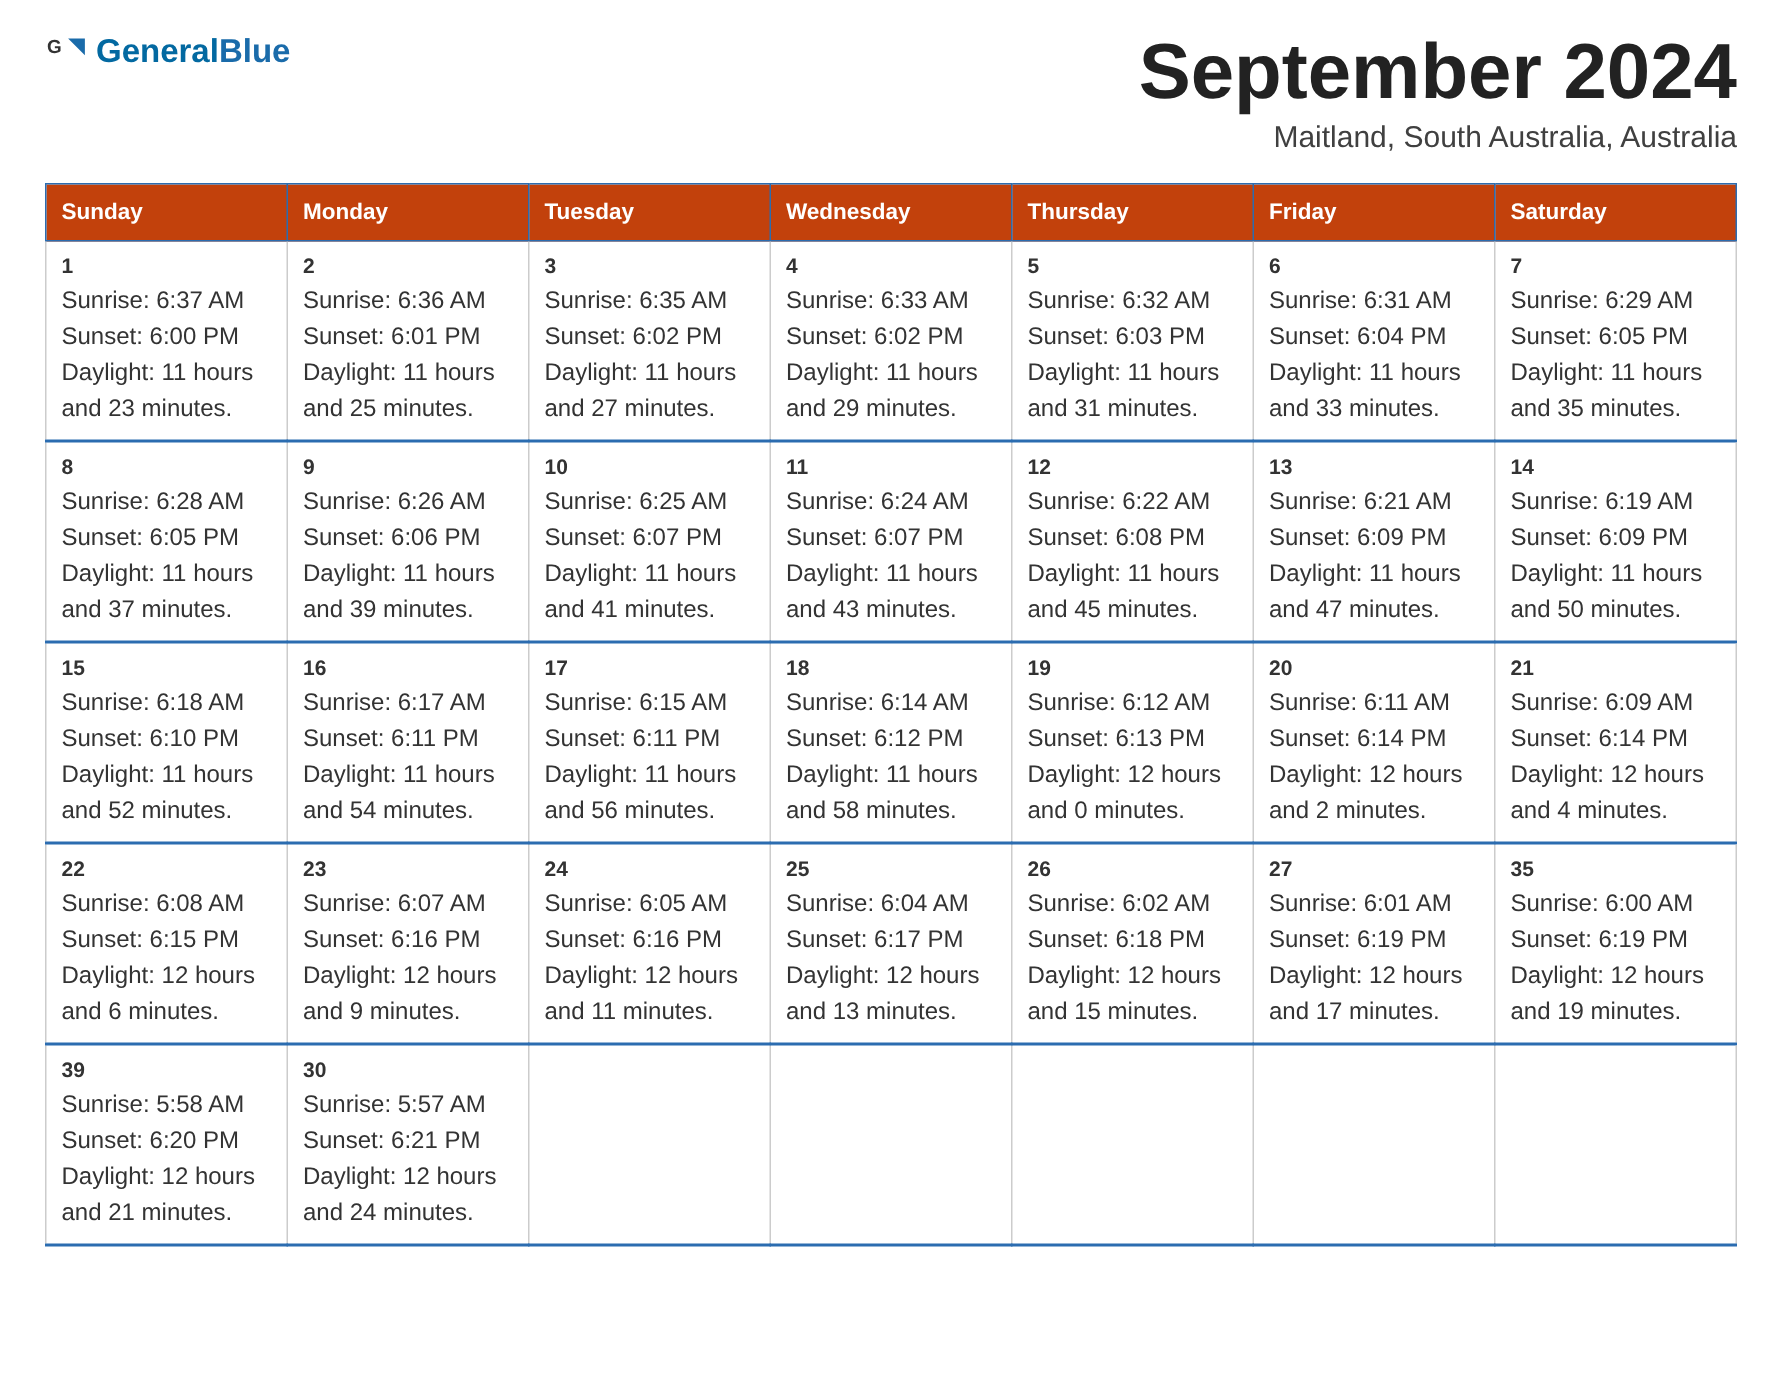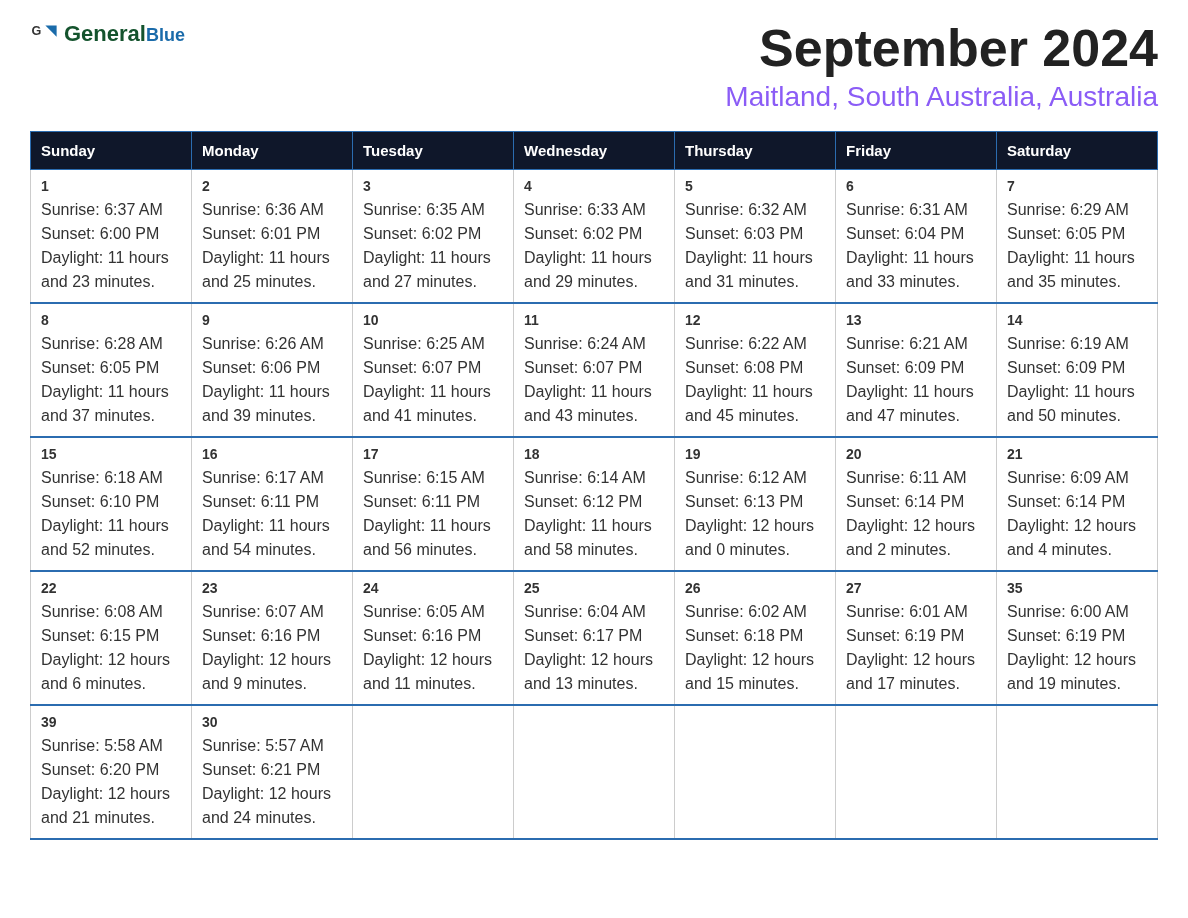--- a/index.html
+++ b/index.html
@@ -28,31 +28,31 @@
     .title-section {
       text-align: right;
     }
     .month-title {
       font-size: 52px;
       font-weight: bold;
       color: #222;
       line-height: 1.1;
     }
     .location {
-      font-size: 28px;
-      color: #8b5cf6;
+      font-size: 20px;
+      color: #404040;
       margin-top: 4px;
     }
     table {
       width: 100%;
       border-collapse: collapse;
       table-layout: fixed;
     }
     thead tr th {
-      background-color: #0f172a;
+      background-color: #c2410c;
       color: #fff;
       font-size: 15px;
       font-weight: bold;
       padding: 10px 10px;
       text-align: left;
       border: 1px solid #2b6cb0;
     }
     tbody tr td {
       border: 1px solid #ccc;
       vertical-align: top;
@@ -82,21 +82,21 @@
 </head>
 <body>
 
 <div class="header">
   <div class="logo">
     <svg class="logo-icon" viewBox="0 0 40 40" xmlns="http://www.w3.org/2000/svg">
       <text x="2" y="22" font-size="18" font-weight="bold" fill="#333">G</text>
       <polygon points="22,8 38,8 38,24" fill="#1a6baa"></polygon>
     </svg>
     <div>
-      <span style="font-size:22px;font-weight:bold;color:#14532d;">General</span><span style="font-size:18px;font-weight:bold;color:#1a6baa;">Blue</span>
+      <span style="font-size:22px;font-weight:bold;color:#0369a1;">General</span><span style="font-size:22px;font-weight:bold;color:#1a6baa;">Blue</span>
     </div>
   </div>
   <div class="title-section">
     <div class="month-title">September 2024</div>
     <div class="location">Maitland, South Australia, Australia</div>
   </div>
 </div>
 
 <table>
   <thead>

